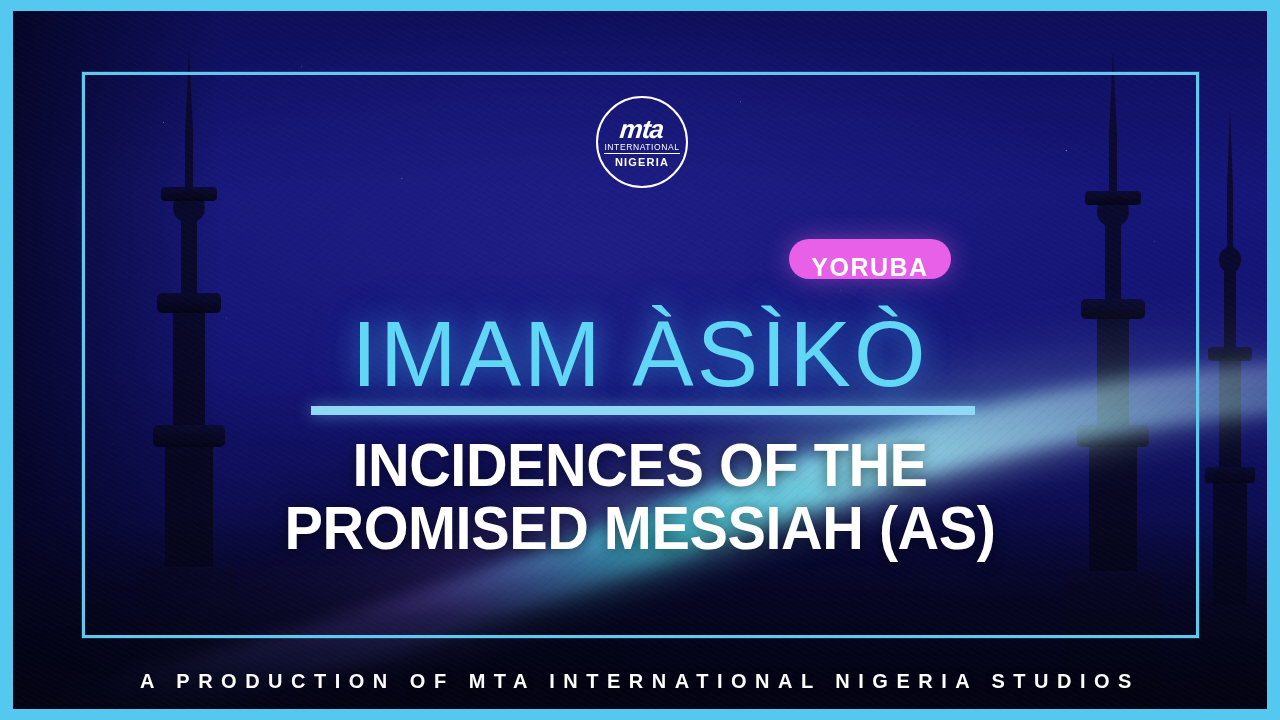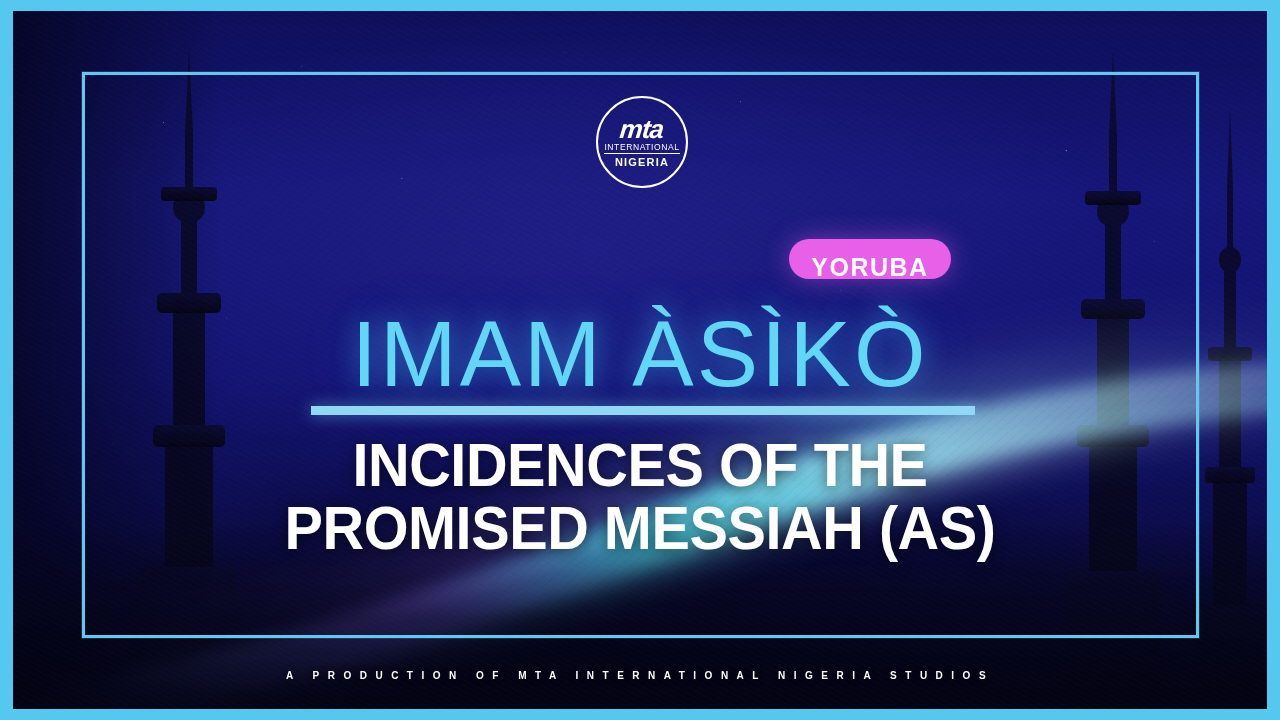--- a/index.html
+++ b/index.html
@@ -170,21 +170,21 @@
     white-space:nowrap;
   }
   #subtitle .line { display:block; }
 
   
   #credit-line {
     position:absolute;
     left:0; right:0; top:670px;
     text-align:center;
     color:#FDFDFF;
-    font-size:10px;
+    font-size:20px;
     font-weight:bold;
     letter-spacing:8.5px;
     text-shadow:0 1px 6px rgba(0,0,0,.7);
     white-space:nowrap;
   }
 </style>
 </head>
 <body>
 
 <div id="title-card">

